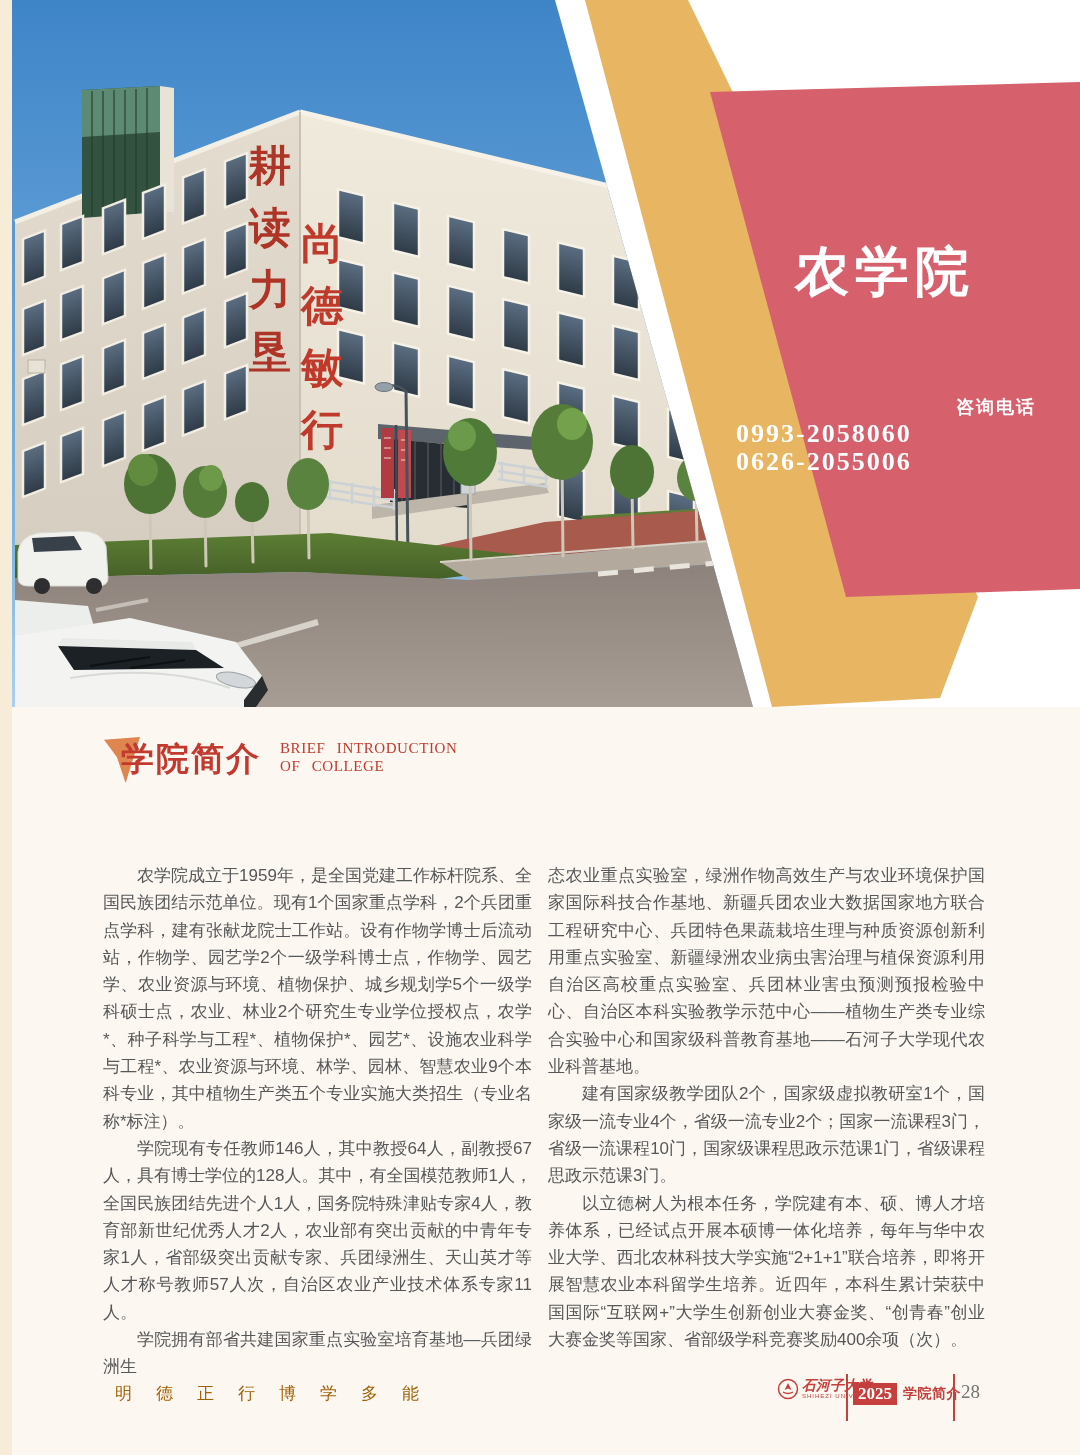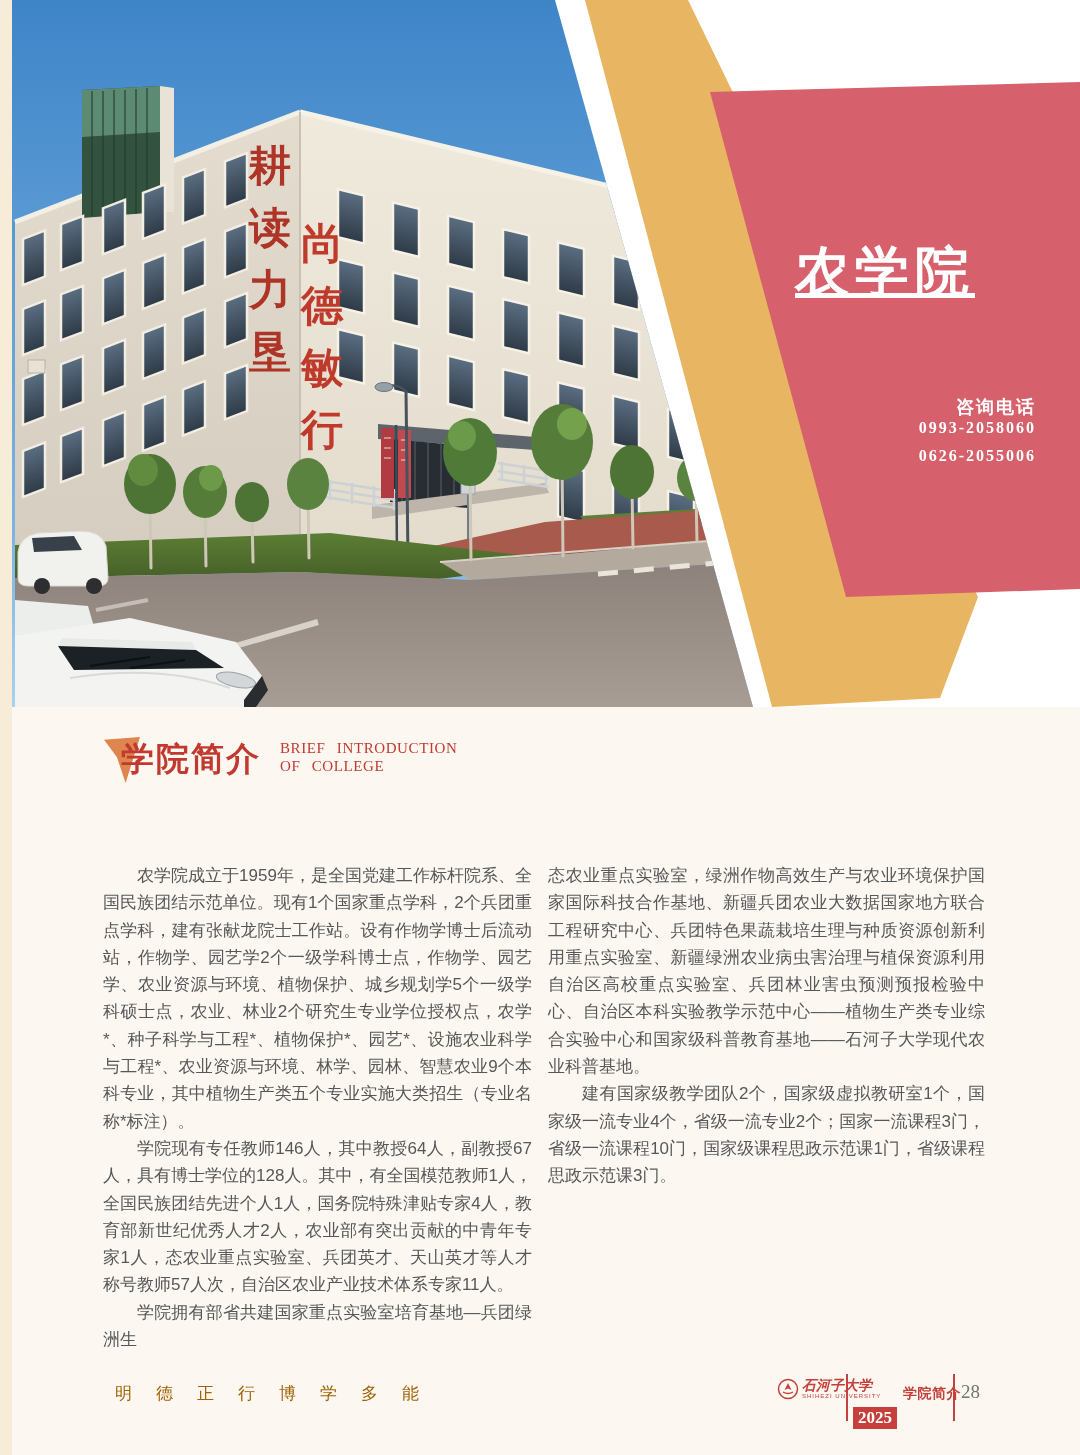--- a/index.html
+++ b/index.html
@@ -9,25 +9,25 @@
   
   .top-art{position:absolute;left:0;top:0;width:1080px;height:707px;background:#ffffff;}
   .photo-wrap{position:absolute;left:0;top:0;width:760px;height:707px;
     clip-path:polygon(12px 0px,555px 0px,753px 707px,12px 707px);}
   .gold-shape{position:absolute;left:0;top:0;width:1080px;height:707px;background:#e8b562;
     clip-path:polygon(585px 0px,688px 0px,978px 597px,940px 698px,772px 707px);}
   .red-banner{position:absolute;left:0;top:0;width:1080px;height:707px;background:#d6606c;
     clip-path:polygon(710px 92px,1080px 82px,1080px 589px,846px 597px);}
   .banner-title{position:absolute;left:735px;top:243px;width:300px;text-align:center;
     color:#ffffff;font-family:"Liberation Serif",serif;font-weight:bold;font-size:54px;
-    letter-spacing:6px;line-height:58px;text-decoration:underline;}
+    letter-spacing:6px;line-height:58px;}
   .phone-label{position:absolute;left:736px;top:395px;width:300px;text-align:right;
     color:#ffffff;font-weight:bold;font-size:18px;letter-spacing:2px;}
-  .phone-num{position:absolute;left:736px;width:300px;text-align:right;color:#ffffff;
-    font-family:"Liberation Serif",serif;font-weight:bold;font-size:16px;letter-spacing:2px;}
+  .phone-num{position:absolute;left:736px;width:300px;text-align:left;color:#ffffff;
+    font-family:"Liberation Serif",serif;font-weight:bold;font-size:26px;letter-spacing:2px;}
   .phone1{top:419px;} .phone2{top:447px;}
 
   .left-strip{position:absolute;left:0;top:0;width:12px;height:1455px;background:#f6ecd8;z-index:40;}
 
   
   .pennant{position:absolute;left:104px;top:737px;width:36px;height:46px;background:#df854f;
     clip-path:polygon(0% 6%,100% 0%,60% 100%,36% 44%);}
   .sec-title-cn{position:absolute;left:121px;top:741px;color:#c23a2f;font-weight:bold;
     font-size:33px;letter-spacing:2px;line-height:36px;}
   .sec-title-en{position:absolute;left:280px;top:739px;color:#c23a2f;
@@ -46,21 +46,21 @@
   .motto{position:absolute;left:115px;top:1382px;color:#a16207;font-size:17px;
     font-weight:400;letter-spacing:24px;white-space:nowrap;}
   .uni-block{position:absolute;left:802px;top:1378px;width:58px;color:#c5403c;}
   .uni-cn{font-family:"Liberation Serif",serif;font-style:italic;font-weight:bold;
     font-size:14px;white-space:nowrap;line-height:15px;}
   .uni-en{font-size:6px;letter-spacing:1px;white-space:nowrap;line-height:7px;}
   .f-div{position:absolute;top:1374px;width:2px;height:47px;background:#c5413e;}
   .f-div1{left:846px;} .f-div2{left:953px;}
   .year-badge{position:absolute;left:853px;top:1383px;background:#c5403c;color:#ffffff;
     font-family:"Liberation Serif",serif;font-weight:bold;font-size:17px;
-    padding:1px 5px 2px 5px;line-height:19px;margin-top:24px;}
+    padding:1px 5px 2px 5px;line-height:19px;}
   .booklet{position:absolute;left:903px;top:1385px;color:#c5403c;font-weight:bold;
     font-size:14px;letter-spacing:0.5px;}
   .page-num{position:absolute;left:961px;top:1381px;color:#737373;
     font-family:"Liberation Serif",serif;font-size:19px;}
   .emblem{position:absolute;left:777px;top:1378px;}
 </style>
 </head>
 <body>
 
 <div id="page">
@@ -315,26 +315,27 @@
 
   <div class="pennant"></div>
   <div class="sec-title-cn">学院简介</div>
   <div class="sec-title-en">
     <div>BRIEF INTRODUCTION</div>
     <div>OF COLLEGE</div>
   </div>
 
   <div class="col col-left">
     <p>农学院成立于1959年，是全国党建工作标杆院系、全国民族团结示范单位。现有1个国家重点学科，2个兵团重点学科，建有张献龙院士工作站。设有作物学博士后流动站，作物学、园艺学2个一级学科博士点，作物学、园艺学、农业资源与环境、植物保护、城乡规划学5个一级学科硕士点，农业、林业2个研究生专业学位授权点，农学*、种子科学与工程*、植物保护*、园艺*、设施农业科学与工程*、农业资源与环境、林学、园林、智慧农业9个本科专业，其中植物生产类五个专业实施大类招生（专业名称*标注）。</p>
-    <p>学院现有专任教师146人，其中教授64人，副教授67人，具有博士学位的128人。其中，有全国模范教师1人，全国民族团结先进个人1人，国务院特殊津贴专家4人，教育部新世纪优秀人才2人，农业部有突出贡献的中青年专家1人，态农业重点实验室、兵团英才、天山英才等人才称号教师57人次，自治区农业产业技术体系专家11人。</p>
+    <p>学院现有专任教师146人，其中教授64人，副教授67人，具有博士学位的128人。其中，有全国模范教师1人，全国民族团结先进个人1人，国务院特殊津贴专家4人，教育部新世纪优秀人才2人，农业部有突出贡献的中青年专家1人，省部级突出贡献专家、兵团绿洲生、天山英才等人才称号教师57人次，自治区农业产业技术体系专家11人。</p>
     <p>学院拥有部省共建国家重点实验室培育基地—兵团绿洲生</p>
   </div>
   <div class="col col-right">
     <p>态农业重点实验室，绿洲作物高效生产与农业环境保护国家国际科技合作基地、新疆兵团农业大数据国家地方联合工程研究中心、兵团特色果蔬栽培生理与种质资源创新利用重点实验室、新疆绿洲农业病虫害治理与植保资源利用自治区高校重点实验室、兵团林业害虫预测预报检验中心、自治区本科实验教学示范中心——植物生产类专业综合实验中心和国家级科普教育基地——石河子大学现代农业科普基地。</p>
     <p>建有国家级教学团队2个，国家级虚拟教研室1个，国家级一流专业4个，省级一流专业2个；国家一流课程3门，省级一流课程10门，国家级课程思政示范课1门，省级课程思政示范课3门。</p>
+    <p>以立德树人为根本任务，学院建有本、硕、博人才培养体系，已经试点开展本硕博一体化培养，每年与华中农业大学、西北农林科技大学实施“2+1+1”联合培养，即将开展智慧农业本科留学生培养。近四年，本科生累计荣获中国国际“互联网+”大学生创新创业大赛金奖、“创青春”创业大赛金奖等国家、省部级学科竞赛奖励400余项（次）。</p>
   </div>
 
   <div class="motto">明德正行博学多能</div>
 
   <svg class="emblem" width="22" height="22" viewBox="0 0 22 22">
     <circle cx="11" cy="11" r="9.5" fill="none" stroke="#c5403c" stroke-width="1.5"></circle>
     <path d="M11 5 L14.5 12 L11 10.5 L7.5 12 Z" fill="#c5403c"></path>
     <path d="M6 14 Q11 17 16 14" stroke="#c5403c" stroke-width="1.3" fill="none"></path>
   </svg>
   <div class="uni-block">

